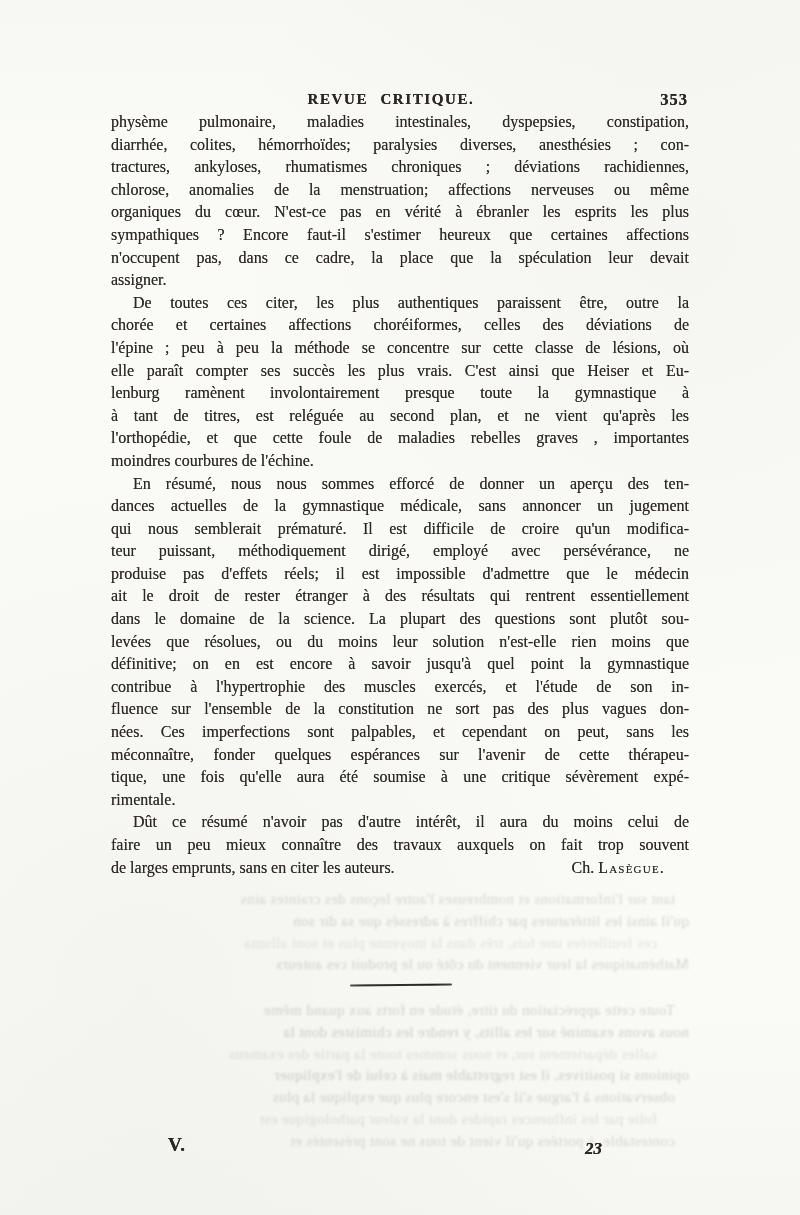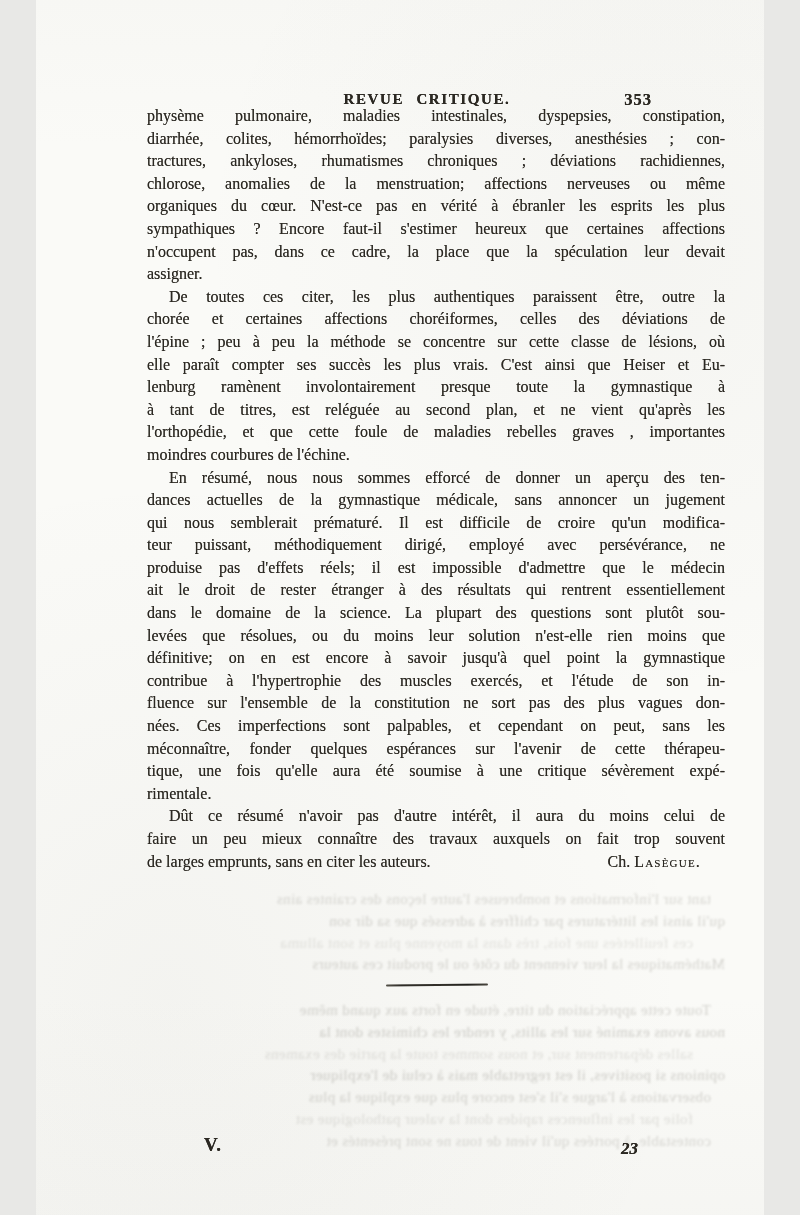--- a/index.html
+++ b/index.html
@@ -1,18 +1,18 @@
 <!DOCTYPE html>
 <html><head>
 <meta charset="utf-8">
 <style>
   html,body{margin:0;padding:0;background:#e8e8e6;}
   .page{
     position:relative;
-    width:728px;height:1215px;
+    width:800px;height:1215px;
     margin:0 auto;
     background:var(--paper,#fafaf7);
     overflow:hidden;
     font-family:"Liberation Serif", serif;
     color:var(--ink,#2b2822);
   }
   
   .page::before{
     content:"";position:absolute;inset:0;pointer-events:none;
     background:
@@ -29,21 +29,21 @@
     text-shadow:0 0 .4px currentColor;
   }
   .page-number{
     position:absolute;top:90px;right:112px;
     font-size:16.5px;font-weight:bold;
     letter-spacing:1px;
     text-shadow:0 0 .3px currentColor;
   }
 
   .page-body{
-    position:absolute;left:111px;top:105px;width:578px;
+    position:absolute;left:111px;top:111px;width:578px;
     font-size:16px;line-height:22.6px;
     text-shadow:0 0 .35px rgba(43,40,34,.65);
   }
   .line{
     height:22.6px;overflow:hidden;
     text-align:justify;text-align-last:justify;
     white-space:normal;
   }
   .line.last{text-align-last:left;}
   .line.indent{text-indent:22px;}

